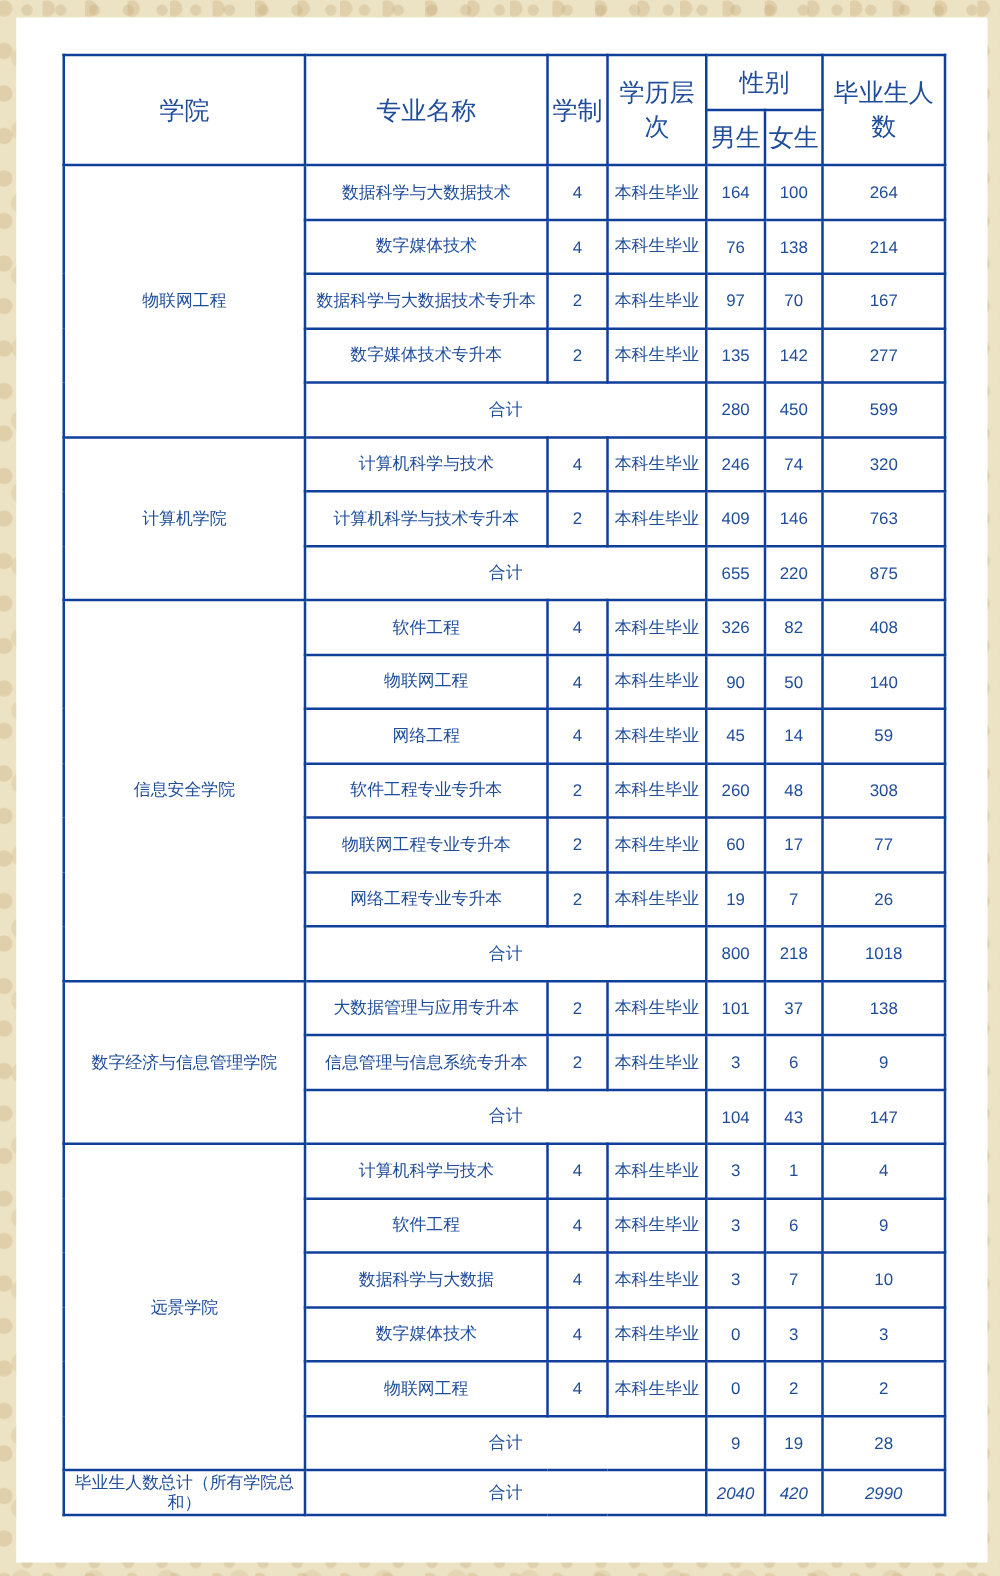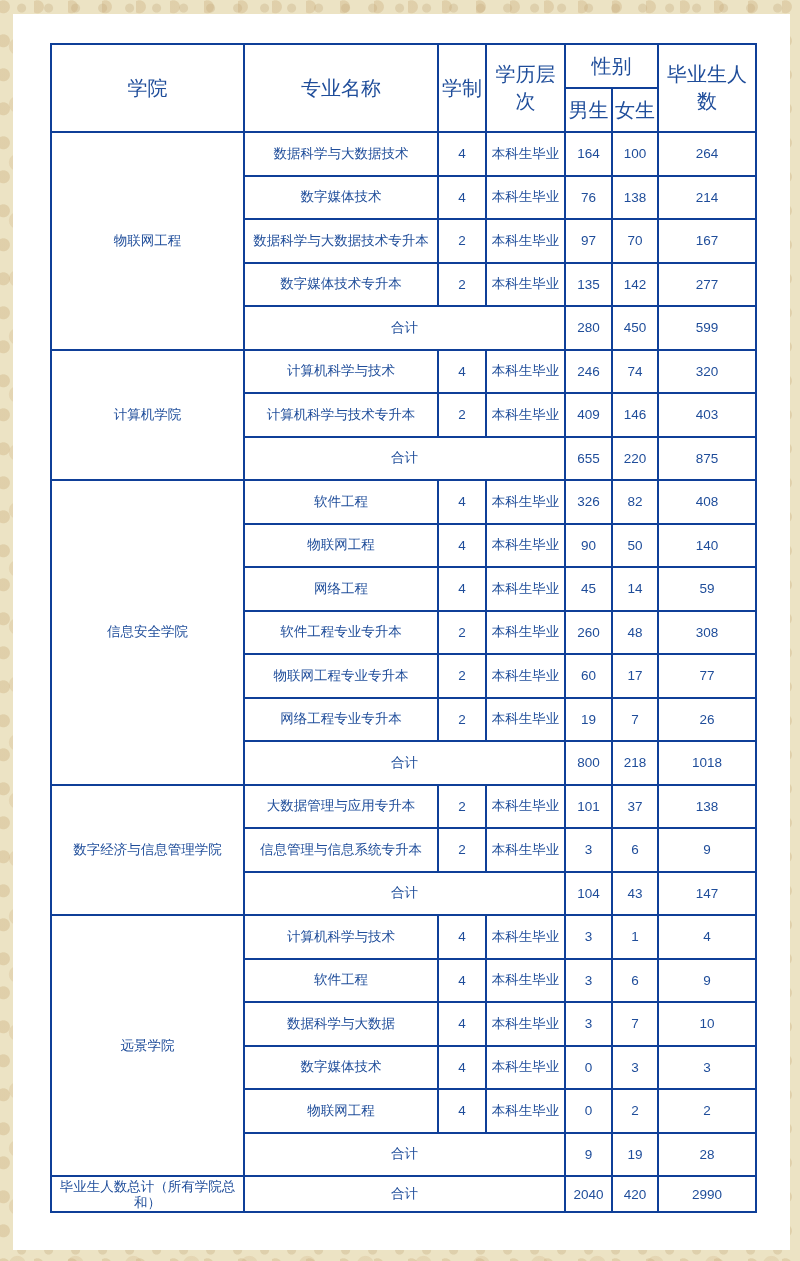--- a/index.html
+++ b/index.html
@@ -31,21 +31,21 @@
     font-size: 13.5px;
   }
   table.grad th { font-size: 20px; }
   tr.hdr1 th { height: 42px; }
   tr.hdr2 th { height: 42px; }
   tr.row td { height: 41.5px; }
   td.num { font-size: 14px; font-family: "Liberation Sans", "DejaVu Sans", sans-serif; }
   tr.grand td { height: 34px; border-radius: 13px; }
   td.grand-label { font-size: 12.5px; line-height: 16px; }
   td.grand-sub { font-size: 17px; }
-  td.grand-num { font-size: 17px; font-family: "Liberation Sans", sans-serif; }
+  td.grand-num { font-size: 17px; font-family: "Liberation Sans", sans-serif; font-style: italic; }
 </style>
 </head>
 <body>
 
 <div class="panel">
   <table class="grad">
     <colgroup>
       <col style="width:193px">
       <col style="width:194px">
       <col style="width:48px">
@@ -114,21 +114,21 @@
           <td class="num">246</td>
           <td class="num">74</td>
           <td class="num">320</td>
         </tr>
         <tr class="row">
           <td>计算机科学与技术专升本</td>
           <td class="num">2</td>
           <td>本科生毕业</td>
           <td class="num">409</td>
           <td class="num">146</td>
-          <td class="num">403</td>
+          <td class="num">763</td>
         </tr>
         <tr class="row">
           <td colspan="3">合计</td>
           <td class="num">655</td>
           <td class="num">220</td>
           <td class="num">875</td>
         </tr>
         <tr class="row">
           <td rowspan="7">信息安全学院</td>
           <td>软件工程</td>

